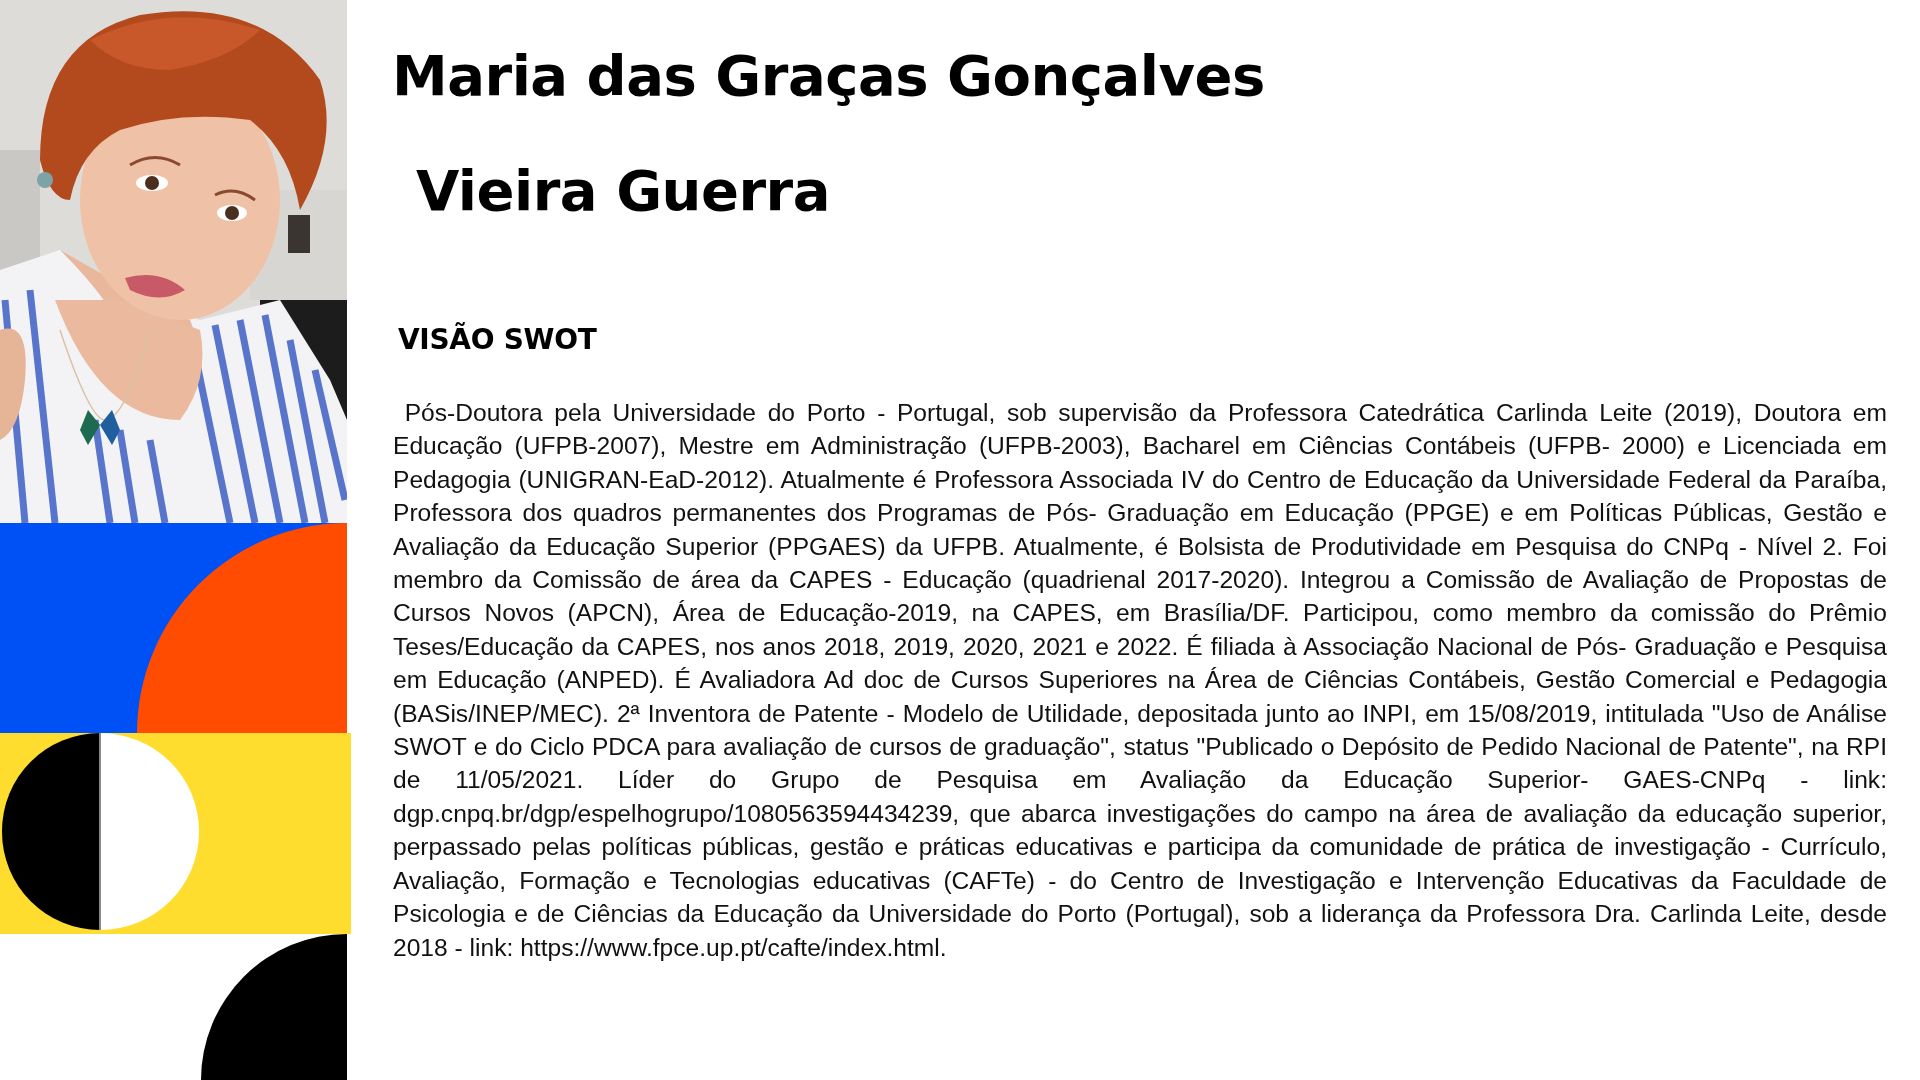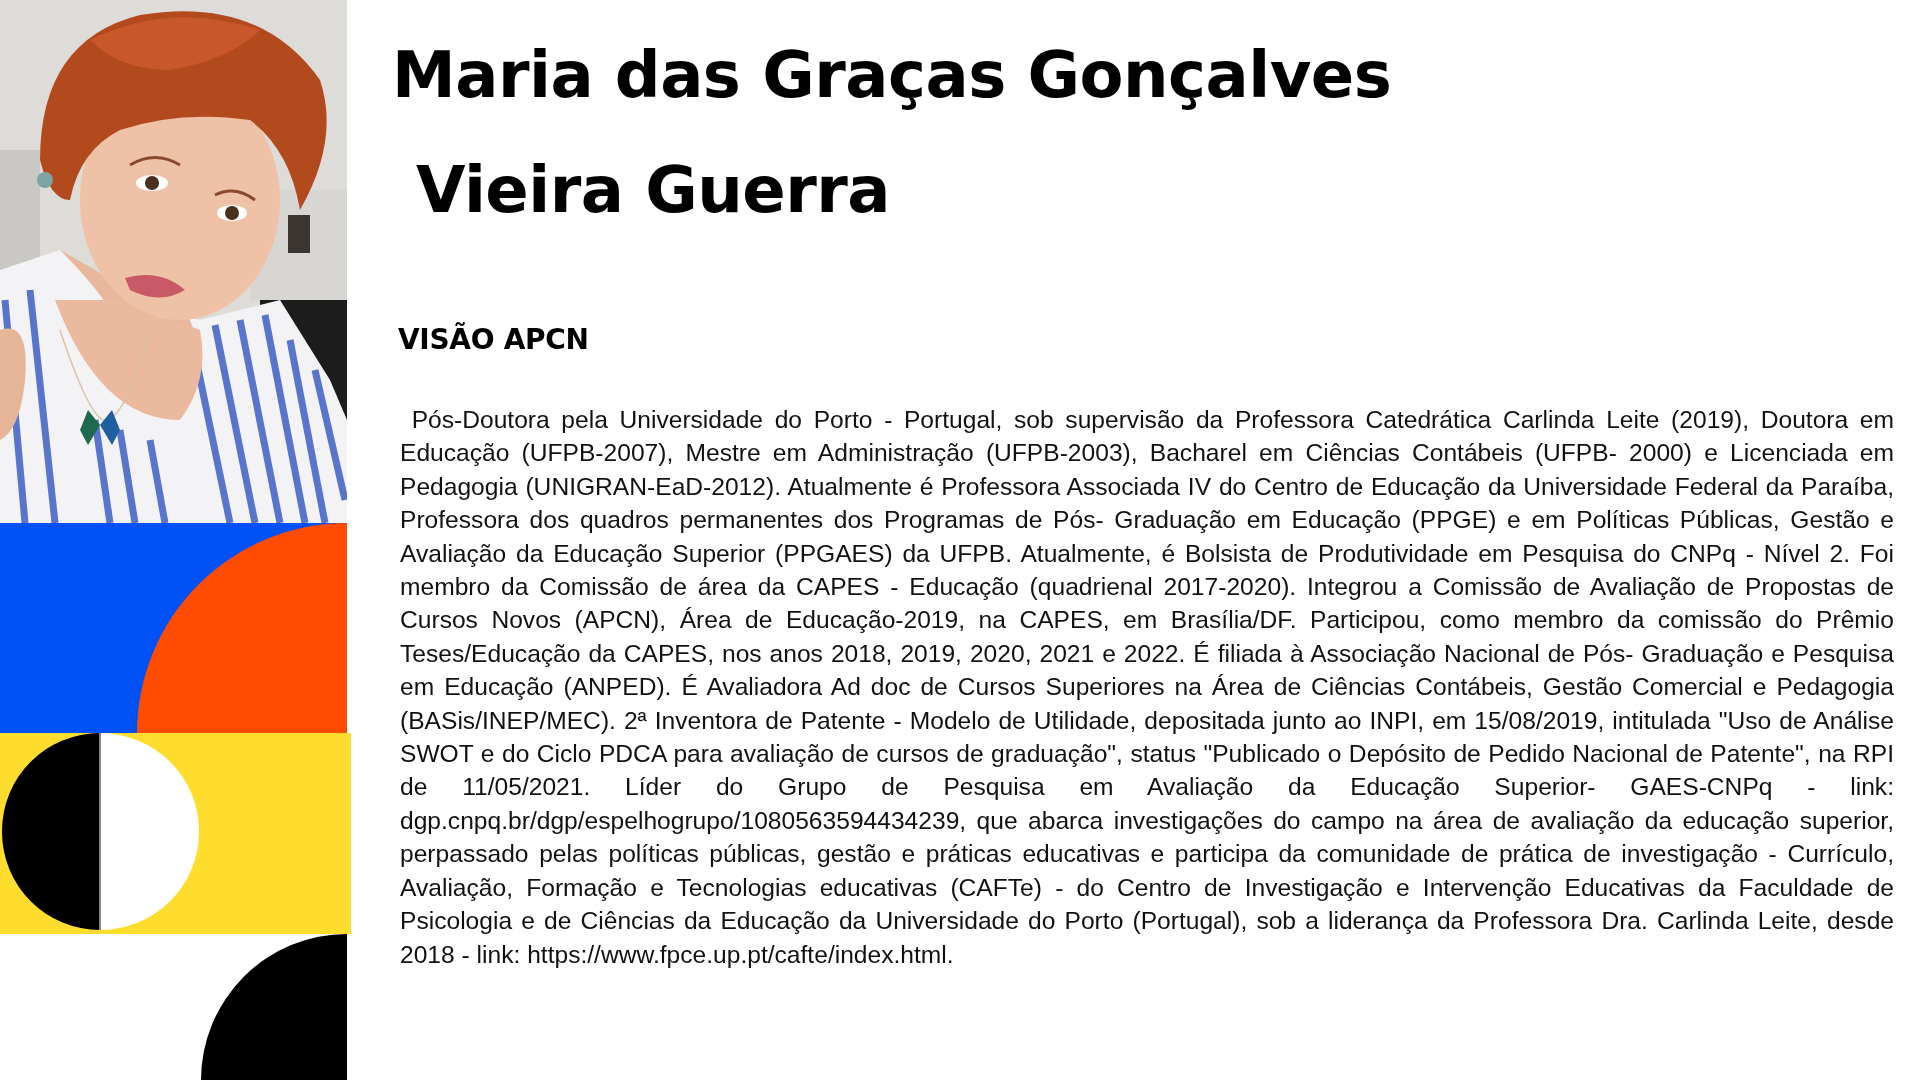--- a/index.html
+++ b/index.html
@@ -21,29 +21,29 @@
   }
   .block-white {
     position:absolute; left:0; top:934px; width:347px; height:146px; overflow:hidden; background:#fff;
   }
   .shape { position:absolute; }
 
   .content { position:absolute; left:392px; top:0; width:1494px; }
   .title {
     position:absolute; left:0; top:18px; width:1500px; margin:0;
     font-family:"DejaVu Sans","Liberation Sans",sans-serif; font-weight:bold;
-    font-size:64px; line-height:115px; letter-spacing:-0.5px; color:#000;
+    font-size:56px; line-height:115px; letter-spacing:-0.5px; color:#000;
   }
   .section-heading {
     position:absolute; left:6px; top:322px; margin:0;
     font-family:"DejaVu Sans","Liberation Sans",sans-serif; font-weight:bold;
     font-size:28px; line-height:36px; color:#000; letter-spacing:-0.3px;
   }
   .bio {
-    position:absolute; left:0; top:395px; width:1494px; margin:8px;
+    position:absolute; left:0; top:395px; width:1494px; margin:1px;
     font-family:"Liberation Sans","DejaVu Sans",sans-serif;
     font-size:24.6px; line-height:33.4px; text-align:justify; color:#111;
     white-space:pre-wrap;
   }
 </style>
 </head>
 <body>
 
 <div class="left-panel">
   <div class="photo" role="img" aria-label="Portrait photo of woman with short red hair wearing a blue-and-white striped shirt and butterfly pendant">
@@ -113,16 +113,16 @@
     <div class="shape" style="left:201px;top:0;width:292px;height:292px;border-radius:50%;background:#000;clip-path:inset(0 146px 146px 0);"></div>
   </div>
 </div>
 
 <div class="content">
   <h1 class="title">
     <span style="display:block;">Maria das Graças Gonçalves</span>
     <span style="display:block;margin-left:24px;">Vieira Guerra</span>
   </h1>
 
-  <h2 class="section-heading">VISÃO APCN</h2>
+  <h2 class="section-heading">VISÃO SWOT</h2>
 
   <p class="bio"> Pós-Doutora pela Universidade do Porto - Portugal, sob supervisão da Professora Catedrática Carlinda Leite (2019), Doutora em Educação (UFPB-2007), Mestre em Administração (UFPB-2003), Bacharel em Ciências Contábeis (UFPB- 2000) e Licenciada em Pedagogia (UNIGRAN-EaD-2012). Atualmente é Professora Associada IV do Centro de Educação da Universidade Federal da Paraíba, Professora dos quadros permanentes dos Programas de Pós- Graduação em Educação (PPGE) e em Políticas Públicas, Gestão e Avaliação da Educação Superior (PPGAES) da UFPB. Atualmente, é Bolsista de Produtividade em Pesquisa do CNPq - Nível 2. Foi membro da Comissão de área da CAPES - Educação (quadrienal 2017-2020). Integrou a Comissão de Avaliação de Propostas de Cursos Novos (APCN), Área de Educação-2019, na CAPES, em Brasília/DF. Participou, como membro da comissão do Prêmio Teses/Educação da CAPES, nos anos 2018, 2019, 2020, 2021 e 2022. É filiada à Associação Nacional de Pós- Graduação e Pesquisa em Educação (ANPED). É Avaliadora Ad doc de Cursos Superiores na Área de Ciências Contábeis, Gestão Comercial e Pedagogia (BASis/INEP/MEC). 2ª Inventora de Patente - Modelo de Utilidade, depositada junto ao INPI, em 15/08/2019, intitulada "Uso de Análise SWOT e do Ciclo PDCA para avaliação de cursos de graduação", status "Publicado o Depósito de Pedido Nacional de Patente", na RPI de 11/05/2021. Líder do Grupo de Pesquisa em Avaliação da Educação Superior- GAES-CNPq - link: dgp.cnpq.br/dgp/espelhogrupo/1080563594434239, que abarca investigações do campo na área de avaliação da educação superior, perpassado pelas políticas públicas, gestão e práticas educativas e participa da comunidade de prática de investigação - Currículo, Avaliação, Formação e Tecnologias educativas (CAFTe) - do Centro de Investigação e Intervenção Educativas da Faculdade de Psicologia e de Ciências da Educação da Universidade do Porto (Portugal), sob a liderança da Professora Dra. Carlinda Leite, desde 2018 - link: https://www.fpce.up.pt/cafte/index.html.</p>
 </div>
 
 </body></html>

